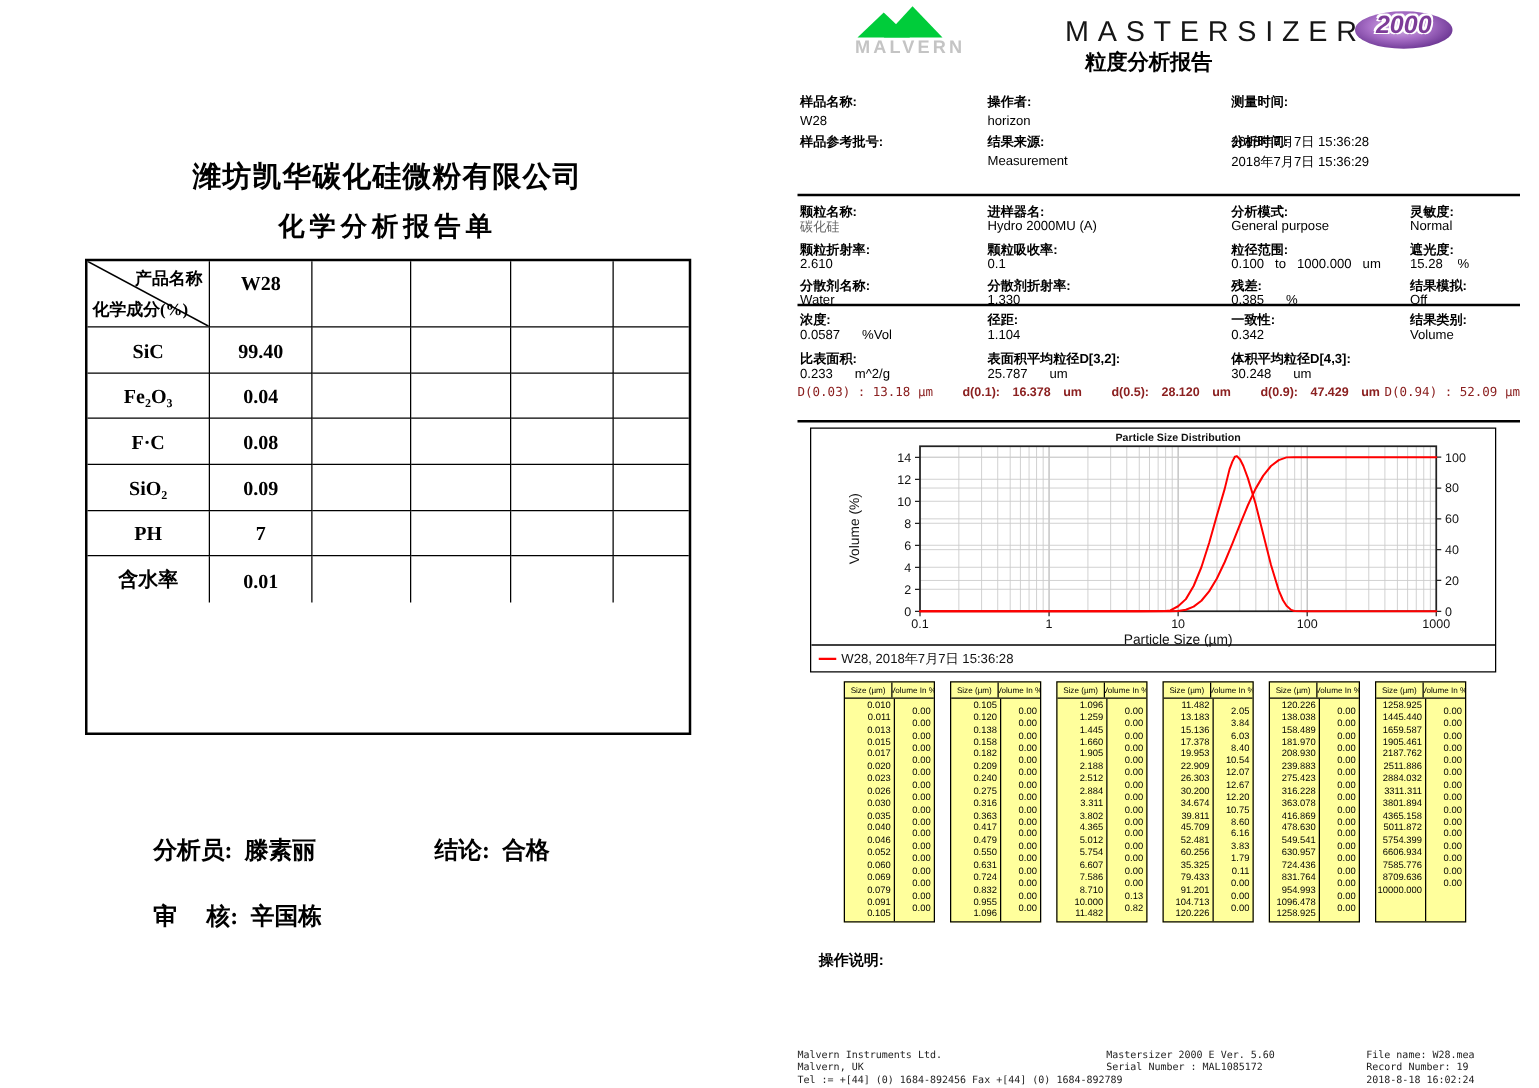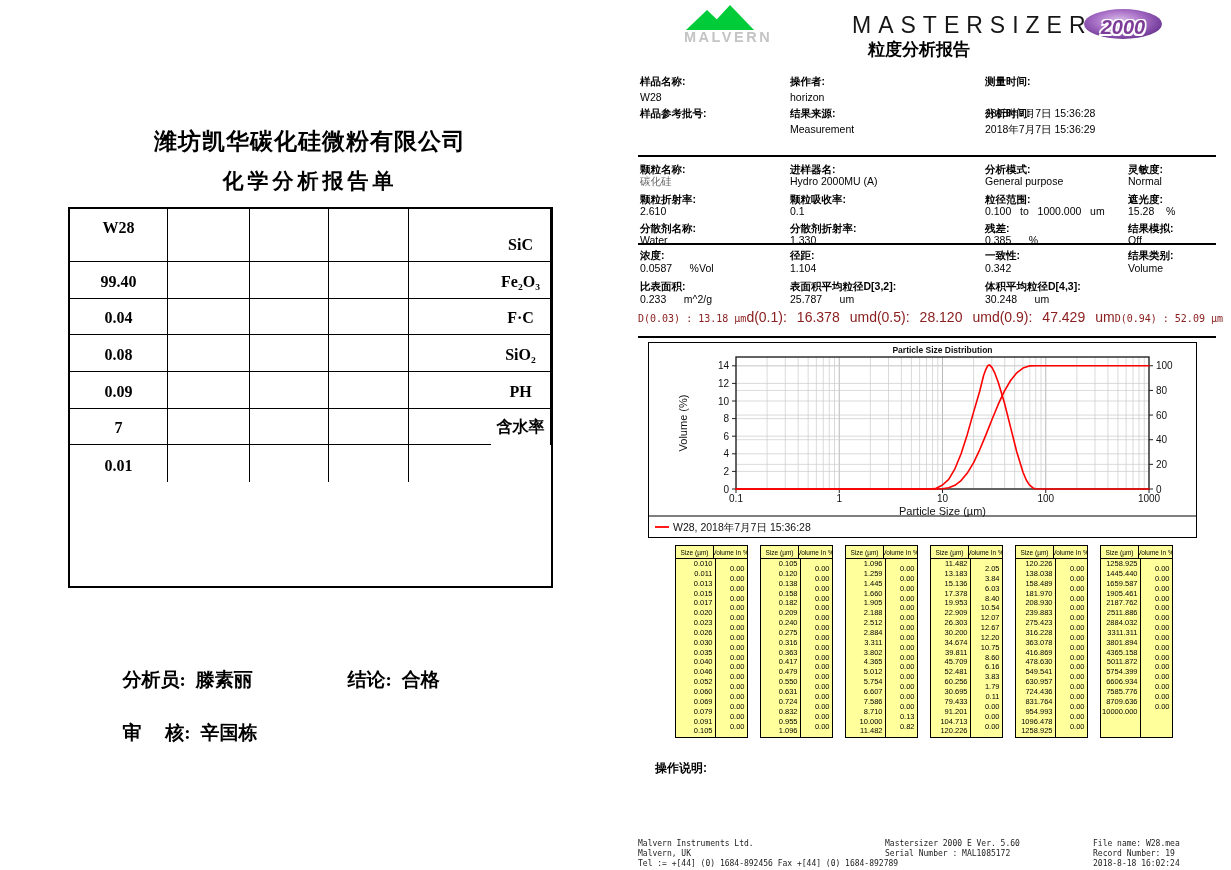--- a/index.html
+++ b/index.html
@@ -27,32 +27,32 @@
   .diag-bottom{position:absolute;bottom:4px;left:4px;font-size:13.5px;font-weight:bold;}
   .sign-line{position:absolute;font-size:19px;font-weight:bold;white-space:pre;}
   .sign-line .sign-name{margin-left:10px;}
 
   
   .malvern-logo{left:680px;top:3px;width:92px;height:42px;}
   .mastersizer-title{left:852px;top:12px;font-size:23px;letter-spacing:7px;color:#161616;font-weight:500;
                      font-family:"Liberation Sans",sans-serif;}
   .model-badge{left:1084px;top:9px;width:78px;height:30px;border-radius:50%;
                background:radial-gradient(ellipse at 45% 40%, #dcc0ea 0%, #a86fc7 40%, #6d3794 75%, #4e2170 100%);
-               display:flex;align-items:flex-end;justify-content:center;}
+               display:flex;align-items:flex-start;justify-content:center;}
   .model-badge span{font-style:italic;font-weight:bold;font-size:20px;color:#7d3c98;
         text-shadow:-1.5px -1.5px 0 #fff,1.5px -1.5px 0 #fff,-1.5px 1.5px 0 #fff,1.5px 1.5px 0 #fff;}
   .report-title-r{left:868px;top:38px;font-size:17px;font-weight:bold;}
   .sep{height:2px;background:#000;left:638px;width:578px;}
   .pair-label{position:absolute;font-size:10.5px;font-weight:bold;white-space:pre;}
   .pair-value{position:absolute;font-size:10.5px;white-space:pre;}
   .pair-value.muted{color:#666;}
   .pair-section{position:absolute;left:638px;width:578px;}
   .d-line{left:638px;top:309px;width:578px;display:flex;justify-content:space-between;align-items:baseline;color:#8b2020;}
   .d-mono{font-family:"DejaVu Sans Mono","Liberation Mono",monospace;font-size:10px;white-space:pre;}
-  .d-pair{font-size:14px;font-weight:normal;white-space:pre;}
+  .d-pair{font-size:10px;font-weight:bold;white-space:pre;margin-left:20px;}
   .d-pair .dv{margin:0 10px;}
   .chart-frame{left:648px;top:342px;width:547px;height:194px;border:1.5px solid #000;box-sizing:content-box;background:#fff;}
   #chart-svg{display:block;}
   #chart-svg text{font-family:"Liberation Sans","DejaVu Sans",sans-serif;}
 
   .ms-table{position:absolute;width:73px;height:193px;background:#ffff9c;border:1px solid #000;box-sizing:border-box;
             font-size:7.5px;}
   .ms-head{display:flex;height:13px;border-bottom:1px solid #000;box-sizing:border-box;font-size:6.5px;}
   .ms-head div{display:flex;align-items:center;justify-content:center;white-space:nowrap;overflow:hidden;}
   .ms-head .hs{width:38px;border-right:1px solid #000;box-sizing:border-box;}
@@ -67,20 +67,27 @@
        line-height:10px;color:#222;white-space:pre;}
 </style>
 </head>
 <body>
 
 <div class="abs lp company-title">潍坊凯华碳化硅微粉有限公司</div>
 <div class="abs lp report-title-l">化学分析报告单</div>
 
 <div class="abs lp outer-box">
   <div id="chem-grid" class="chem-grid">
+      <div class="chem-cell diag">
+        <svg class="diag-svg" viewBox="0 0 98 53" preserveAspectRatio="none">
+          <line x1="0" y1="0" x2="98" y2="53" stroke="#000" stroke-width="1.2"></line>
+        </svg>
+        <span class="diag-top">产品名称</span>
+        <span class="diag-bottom">化学成分(%)</span>
+      </div>
       <div class="chem-cell prod">W28</div>
       <div class="chem-cell"></div>
       <div class="chem-cell"></div>
       <div class="chem-cell"></div>
       <div class="chem-cell nr"></div>
       <div class="chem-cell">SiC</div>
       <div class="chem-cell">99.40</div>
       <div class="chem-cell"></div>
       <div class="chem-cell"></div>
       <div class="chem-cell"></div>
@@ -462,21 +469,21 @@
           <div class="ms-row">17.378</div>
           <div class="ms-row">19.953</div>
           <div class="ms-row">22.909</div>
           <div class="ms-row">26.303</div>
           <div class="ms-row">30.200</div>
           <div class="ms-row">34.674</div>
           <div class="ms-row">39.811</div>
           <div class="ms-row">45.709</div>
           <div class="ms-row">52.481</div>
           <div class="ms-row">60.256</div>
-          <div class="ms-row">30.695</div>
+          <div class="ms-row">35.325</div>
           <div class="ms-row">79.433</div>
           <div class="ms-row">91.201</div>
           <div class="ms-row">104.713</div>
           <div class="ms-row">120.226</div>
         </div>
         <div class="ms-vol-col">
           <div class="ms-row">2.05</div>
           <div class="ms-row">3.84</div>
           <div class="ms-row">6.03</div>
           <div class="ms-row">8.40</div>

